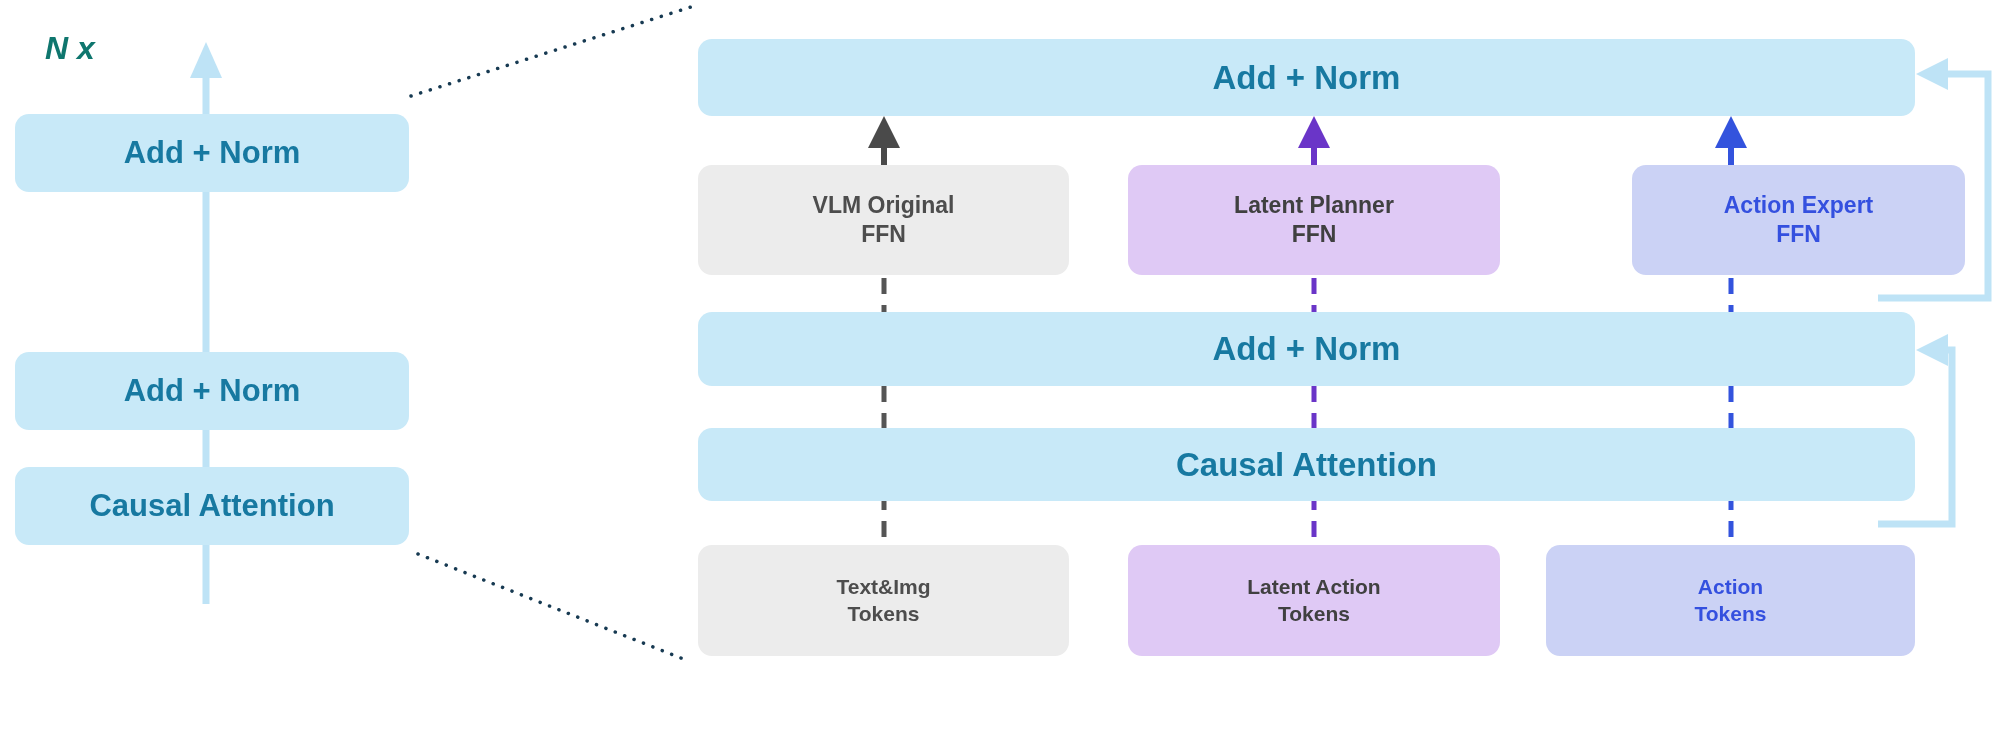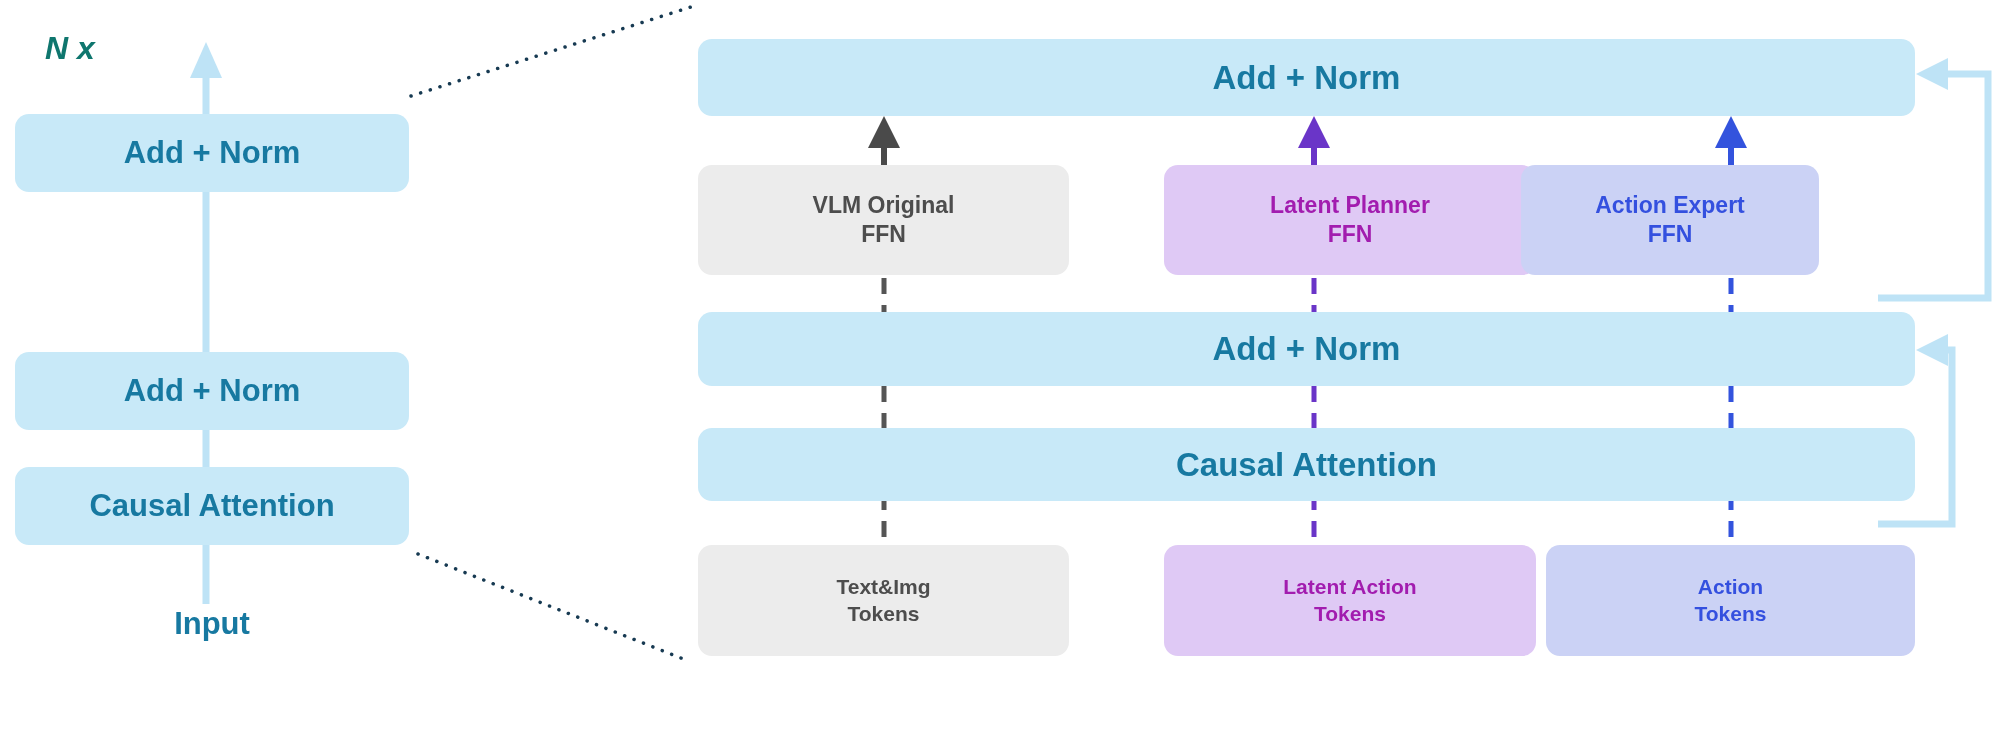--- a/index.html
+++ b/index.html
@@ -56,21 +56,21 @@
   }
   
   .bar {
     left: 698px;
     width: 1217px;
     background: #c8e9f8;
     color: #1779a1;
     font-size: 33px;
   }
   .gray-box  { background: #ececec; color: #4d4d4d; }
-  .purple-box{ background: #dfc9f5; color: #a21caf; margin-left: 36px; }
+  .purple-box{ background: #dfc9f5; color: #404040; }
   .blue-box  { background: #cbd2f5; color: #3450df; }
   .ffn-box   { top: 165px; height: 110px; font-size: 23px; }
   .token-box { top: 545px; height: 111px; font-size: 21px; }
   .caption {
     position: absolute;
     left: 790px; top: 692px;
     width: 850px;
     text-align: center;
     font-size: 37px;
     font-weight: bold;
@@ -128,29 +128,28 @@
       <polygon points="1916,350 1948,334 1948,366" fill="#bee3f6"></polygon>
     </g>
   </svg>
 
   <div class="repeat-label">N x</div>
 
   <div class="box lbox" style="top:114px;">Add + Norm</div>
   <div class="box lbox" style="top:352px;">Add + Norm</div>
   <div class="box lbox" style="top:467px;">Causal Attention</div>
 
-  <div class="input-label">Input</div>
 
   <div class="box bar" style="top:39px; height:77px;">Add + Norm</div>
 
   <div class="box ffn-box gray-box" style="left:698px;  width:371px;">VLM Original
 FFN</div>
   <div class="box ffn-box purple-box" style="left:1128px; width:372px;">Latent Planner
 FFN</div>
-  <div class="box ffn-box blue-box" style="left:1521px; width:298px;">Action Expert
+  <div class="box ffn-box blue-box" style="left:1632px; width:333px;">Action Expert
 FFN</div>
 
   <div class="box bar" style="top:312px; height:74px;">Add + Norm</div>
   <div class="box bar" style="top:428px; height:73px;">Causal Attention</div>
 
   <div class="box token-box gray-box" style="left:698px;  width:371px;">Text&amp;Img
 Tokens</div>
   <div class="box token-box purple-box" style="left:1128px; width:372px;">Latent Action
 Tokens</div>
   <div class="box token-box blue-box" style="left:1546px; width:369px;">Action

